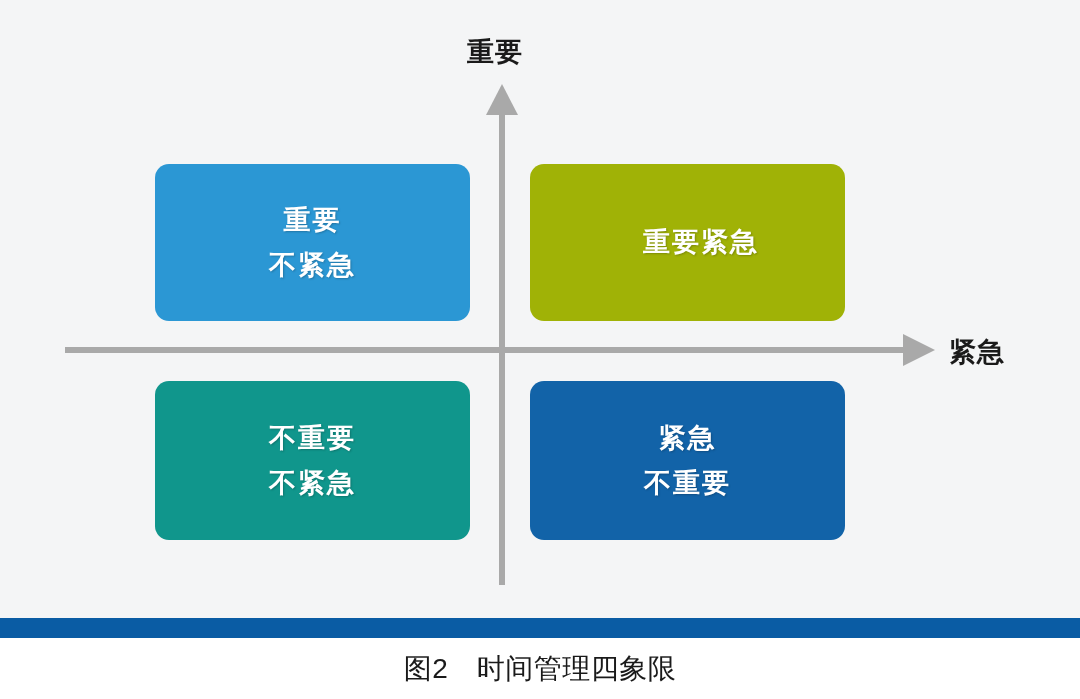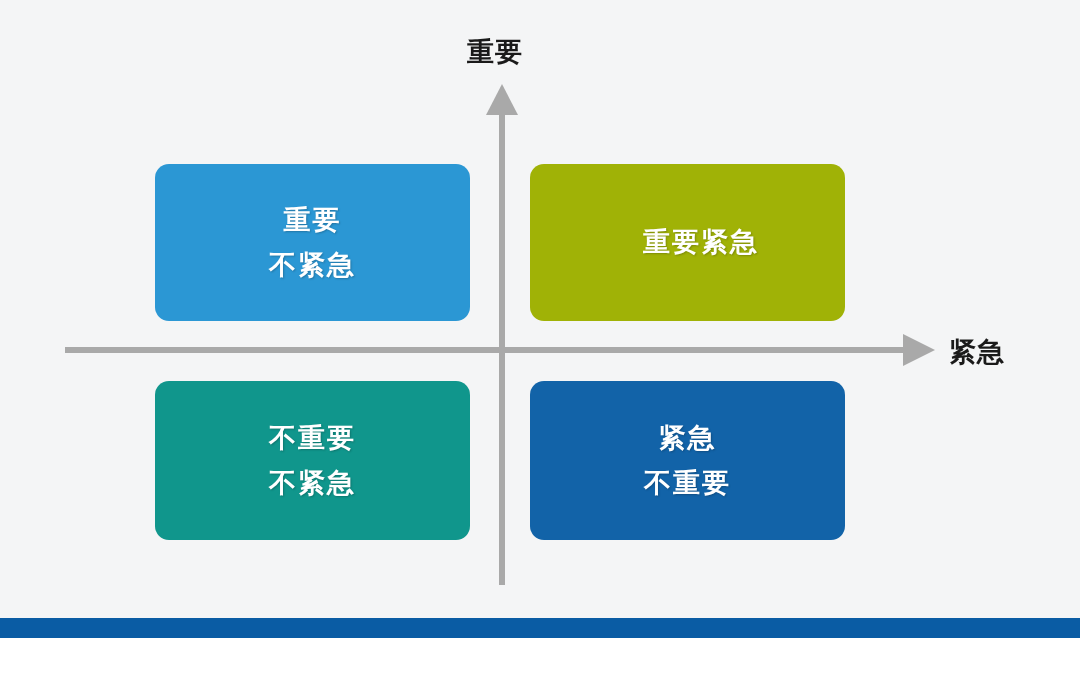--- a/index.html
+++ b/index.html
@@ -200,14 +200,15 @@
 
     <div class="quadrant" id="quadrant-urgent-not-important" style="background-color: rgb(18, 99, 168);">
       <div class="q-line">紧急</div>
       <div class="q-line">不重要</div>
     </div>
 
   </div>
 
   <div class="accent-bar" style="background-color: rgb(10, 92, 164);"></div>
 
+  <div class="caption">图2　时间管理四象限</div>
 
 </div>
 
 </body></html>

